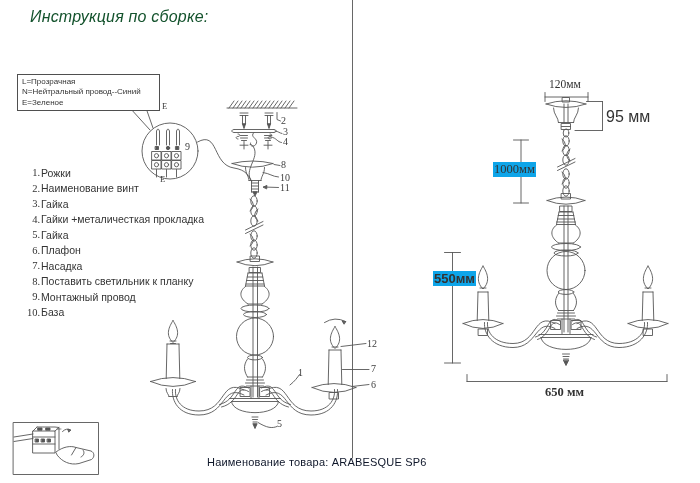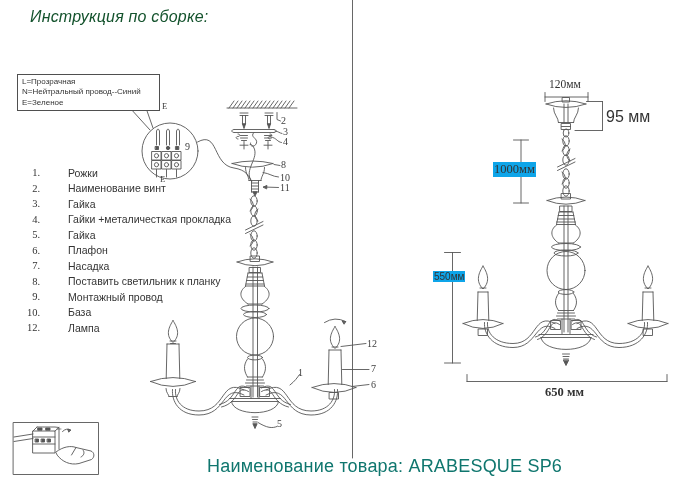--- a/index.html
+++ b/index.html
@@ -5,27 +5,27 @@
   html,body{margin:0;padding:0;background:#fff;}
   #canvas{position:relative;width:700px;height:483px;background:#ffffff;overflow:hidden;
           font-family:"Liberation Sans",sans-serif;color:#353535;}
   .abs{position:absolute;white-space:nowrap;}
   .title{font-size:16px;color:#14532d;letter-spacing:.2px;font-style:italic;}
   .legend-box{position:absolute;left:17px;top:74px;width:134px;border:1px solid #4f4f4f;
               padding:2px 3px 2px 4px;font-size:8px;line-height:10.3px;color:#333;background:#fff;}
   .parts{position:absolute;left:14px;top:165px;font-size:10.5px;color:#343434;}
   .part-row{display:flex;height:15.5px;align-items:center;}
   .part-num{width:26px;text-align:right;font-family:"Liberation Serif",serif;}
-  .part-label{margin-left:28px;}
+  .part-label{margin-left:1px;}
   .ref{position:absolute;font-family:"Liberation Serif",serif;font-size:10px;color:#3d3d3d;}
   .ref-sm{font-size:8.5px;}
   .dim-serif{position:absolute;font-family:"Liberation Serif",serif;font-size:12.5px;color:#333;}
   .dim-sans{position:absolute;font-family:"Liberation Sans",sans-serif;font-size:16px;color:#333;}
   .bg-white{background:#0ea5e9;padding:0 1px;}
-  .footer-label{position:absolute;left:207px;top:456px;font-size:18px;color:#0f766e;letter-spacing:.2px;}
+  .footer-label{position:absolute;left:207px;top:456px;font-size:11px;color:#0f172a;letter-spacing:.2px;}
   svg{position:absolute;left:0;top:0;}
 </style>
 </head>
 <body>
 
 <div id="canvas">
 
   <svg width="700" height="483" viewBox="0 0 700 483">
     <g stroke="#565656" fill="none" stroke-width="0.9" stroke-linecap="round" stroke-linejoin="round">
 
@@ -302,24 +302,20 @@
         <span class="part-label">Поставить светильник к планку</span>
       </div>
     <div class="part-row">
         <span class="part-num">9.</span>
         <span class="part-label">Монтажный провод</span>
       </div>
     <div class="part-row">
         <span class="part-num">10.</span>
         <span class="part-label">База</span>
       </div>
-    <div class="part-row">
-        <span class="part-num">12.</span>
-        <span class="part-label">Лампа</span>
-      </div>
   </div>
 
   <span class="ref ref-sm" style="left:162px;top:101px;position:absolute">E</span>
   <span class="ref ref-sm" style="left:160px;top:174px;position:absolute">E</span>
   <span class="ref" style="left:185px;top:141px">9</span>
 
   <span class="ref" style="left:281px;top:115px">2</span>
   <span class="ref" style="left:283px;top:126px">3</span>
   <span class="ref" style="left:283px;top:136px">4</span>
   <span class="ref" style="left:281px;top:159px">8</span>
@@ -327,17 +323,17 @@
   <span class="ref" style="left:280px;top:182px">11</span>
   <span class="ref" style="left:367px;top:338px">12</span>
   <span class="ref" style="left:371px;top:363px">7</span>
   <span class="ref" style="left:371px;top:379px">6</span>
   <span class="ref" style="left:298px;top:367px">1</span>
   <span class="ref" style="left:277px;top:418px">5</span>
 
   <span class="dim-serif" style="left:549px;top:78px;font-size:11.5px">120мм</span>
   <span class="dim-sans" style="left:606px;top:108px">95 мм</span>
   <span class="dim-serif bg-white" style="left:493px;top:162px">1000мм</span>
-  <span class="dim-sans bg-white" style="left:433px;top:271px;font-weight:400;font-size:10px">550мм</span>
+  <span class="dim-sans bg-white" style="left:433px;top:271px;font-weight:700;font-size:13px">550мм</span>
   <span class="dim-serif" style="left:545px;top:385px;font-weight:600">650 мм</span>
 
   <div class="footer-label">Наименование товара: ARABESQUE SP6</div>
 </div>
 
 </body></html>

